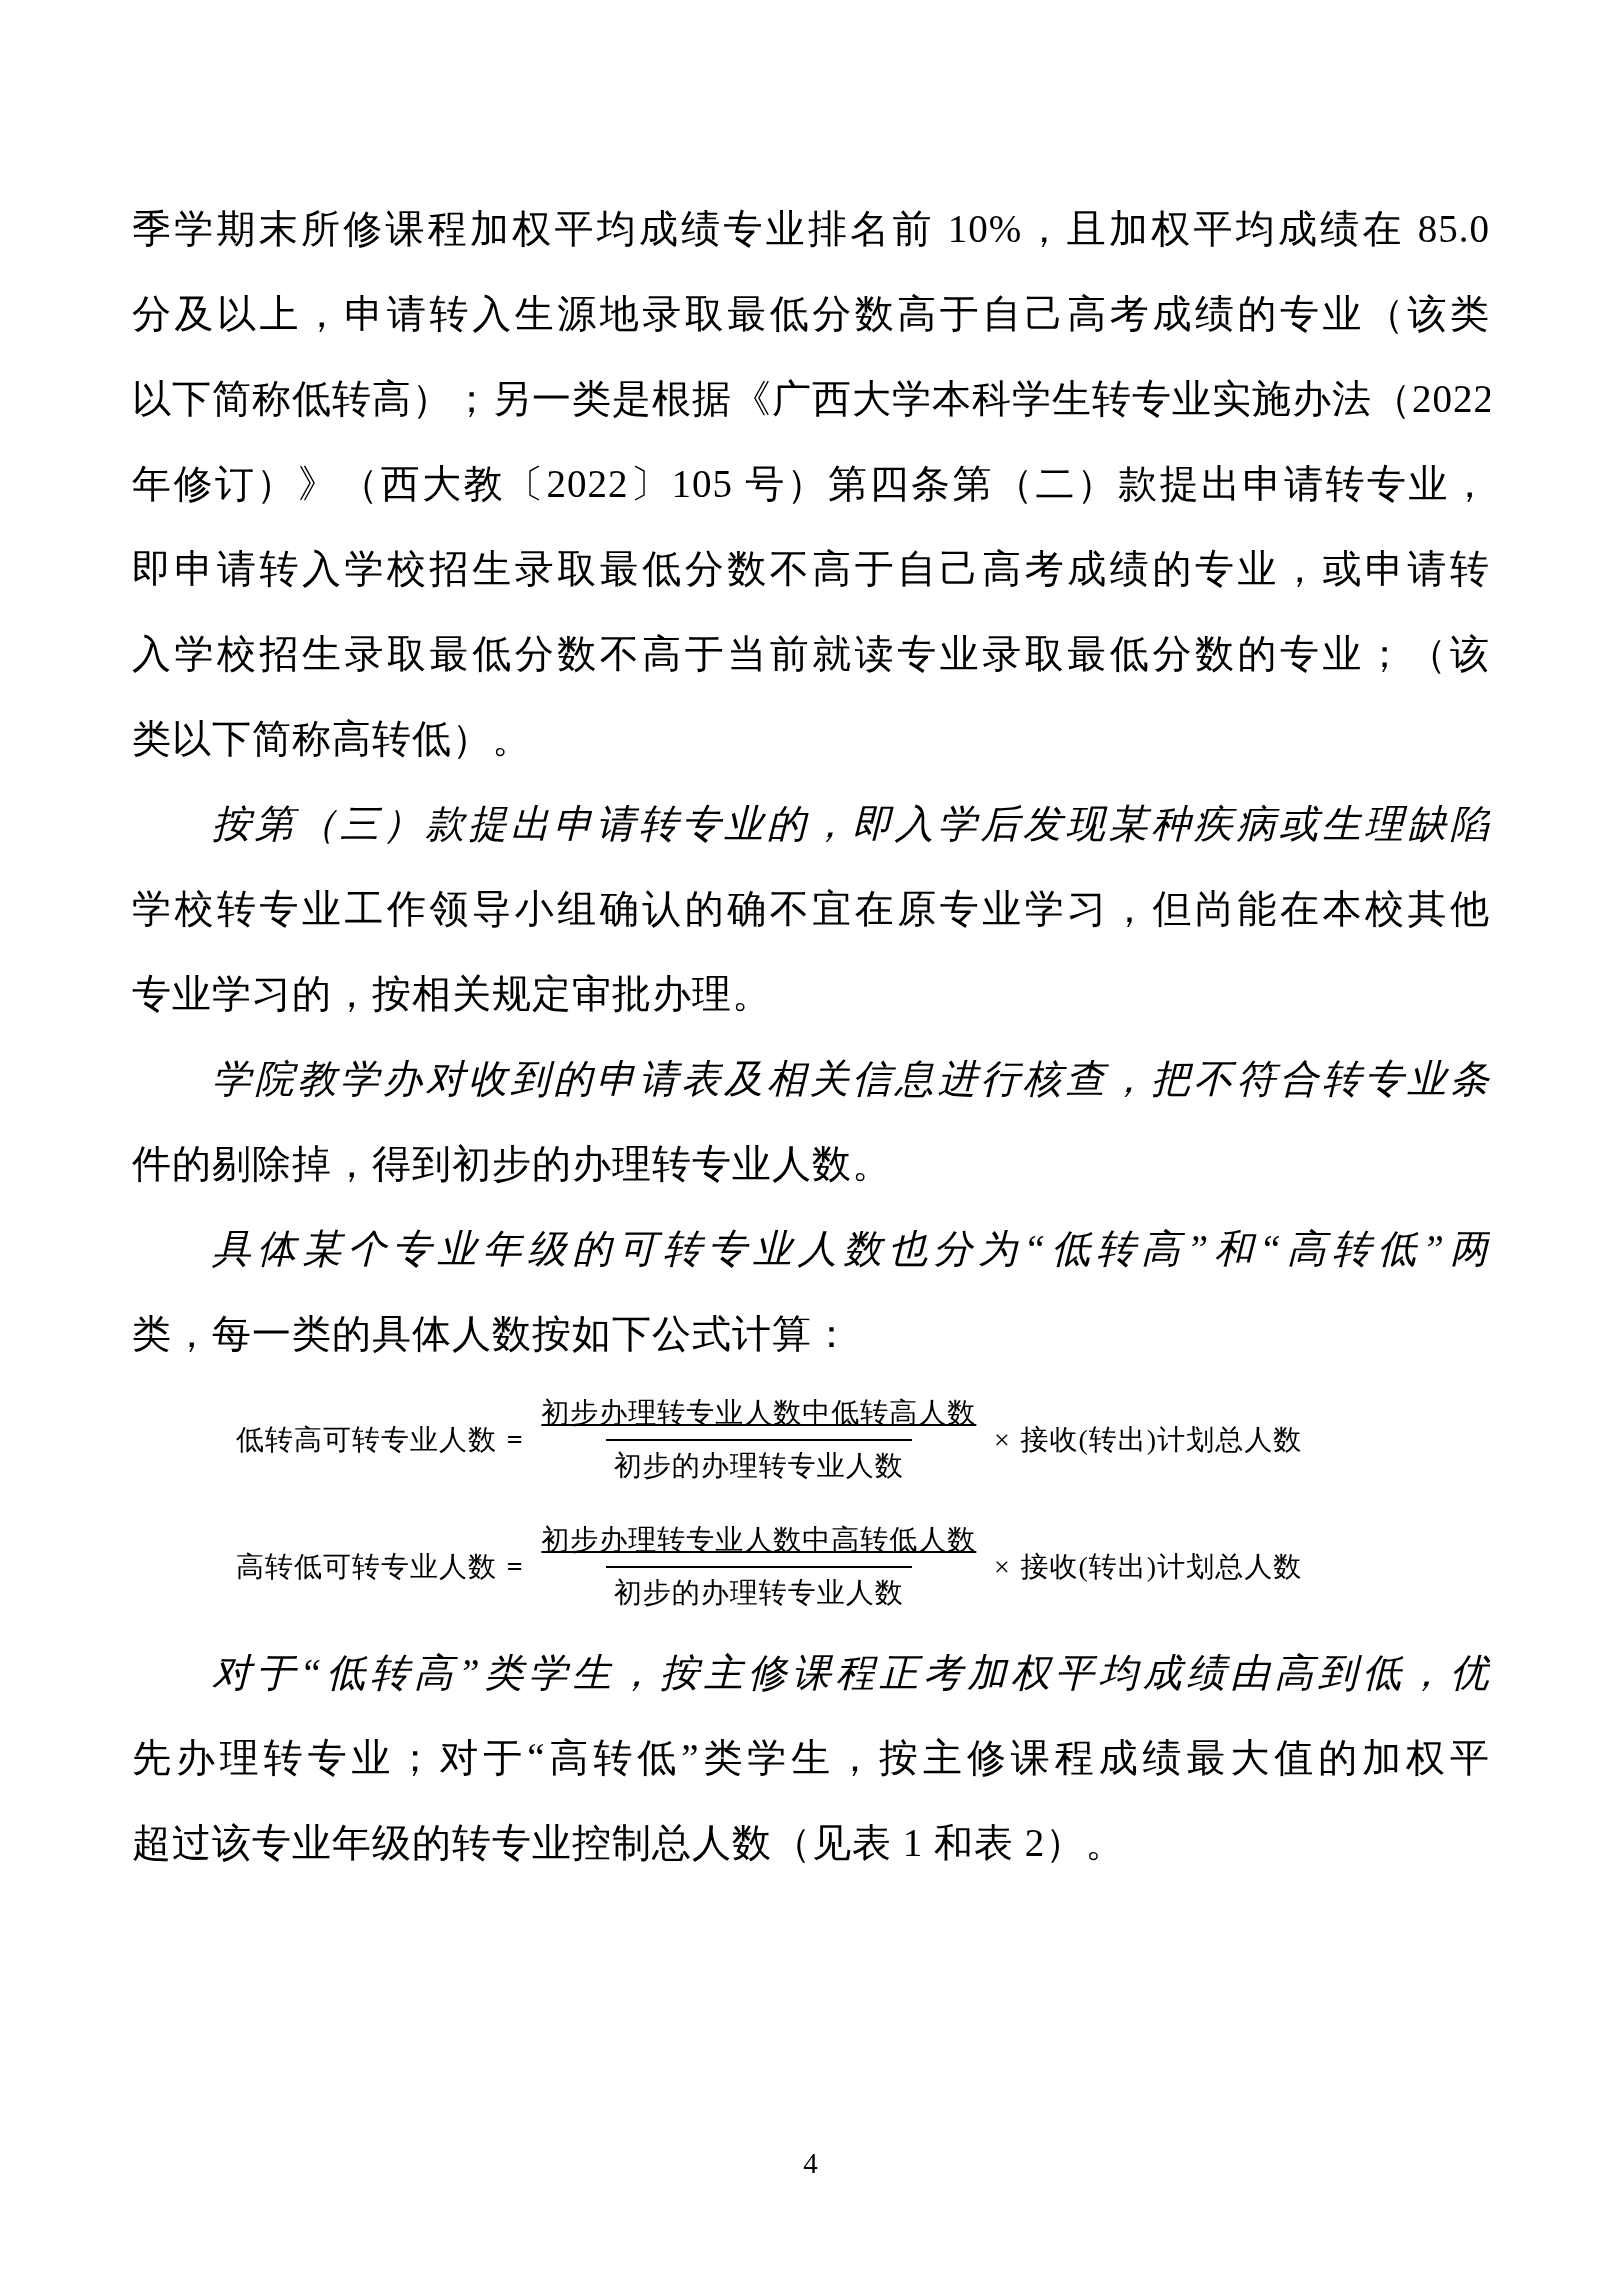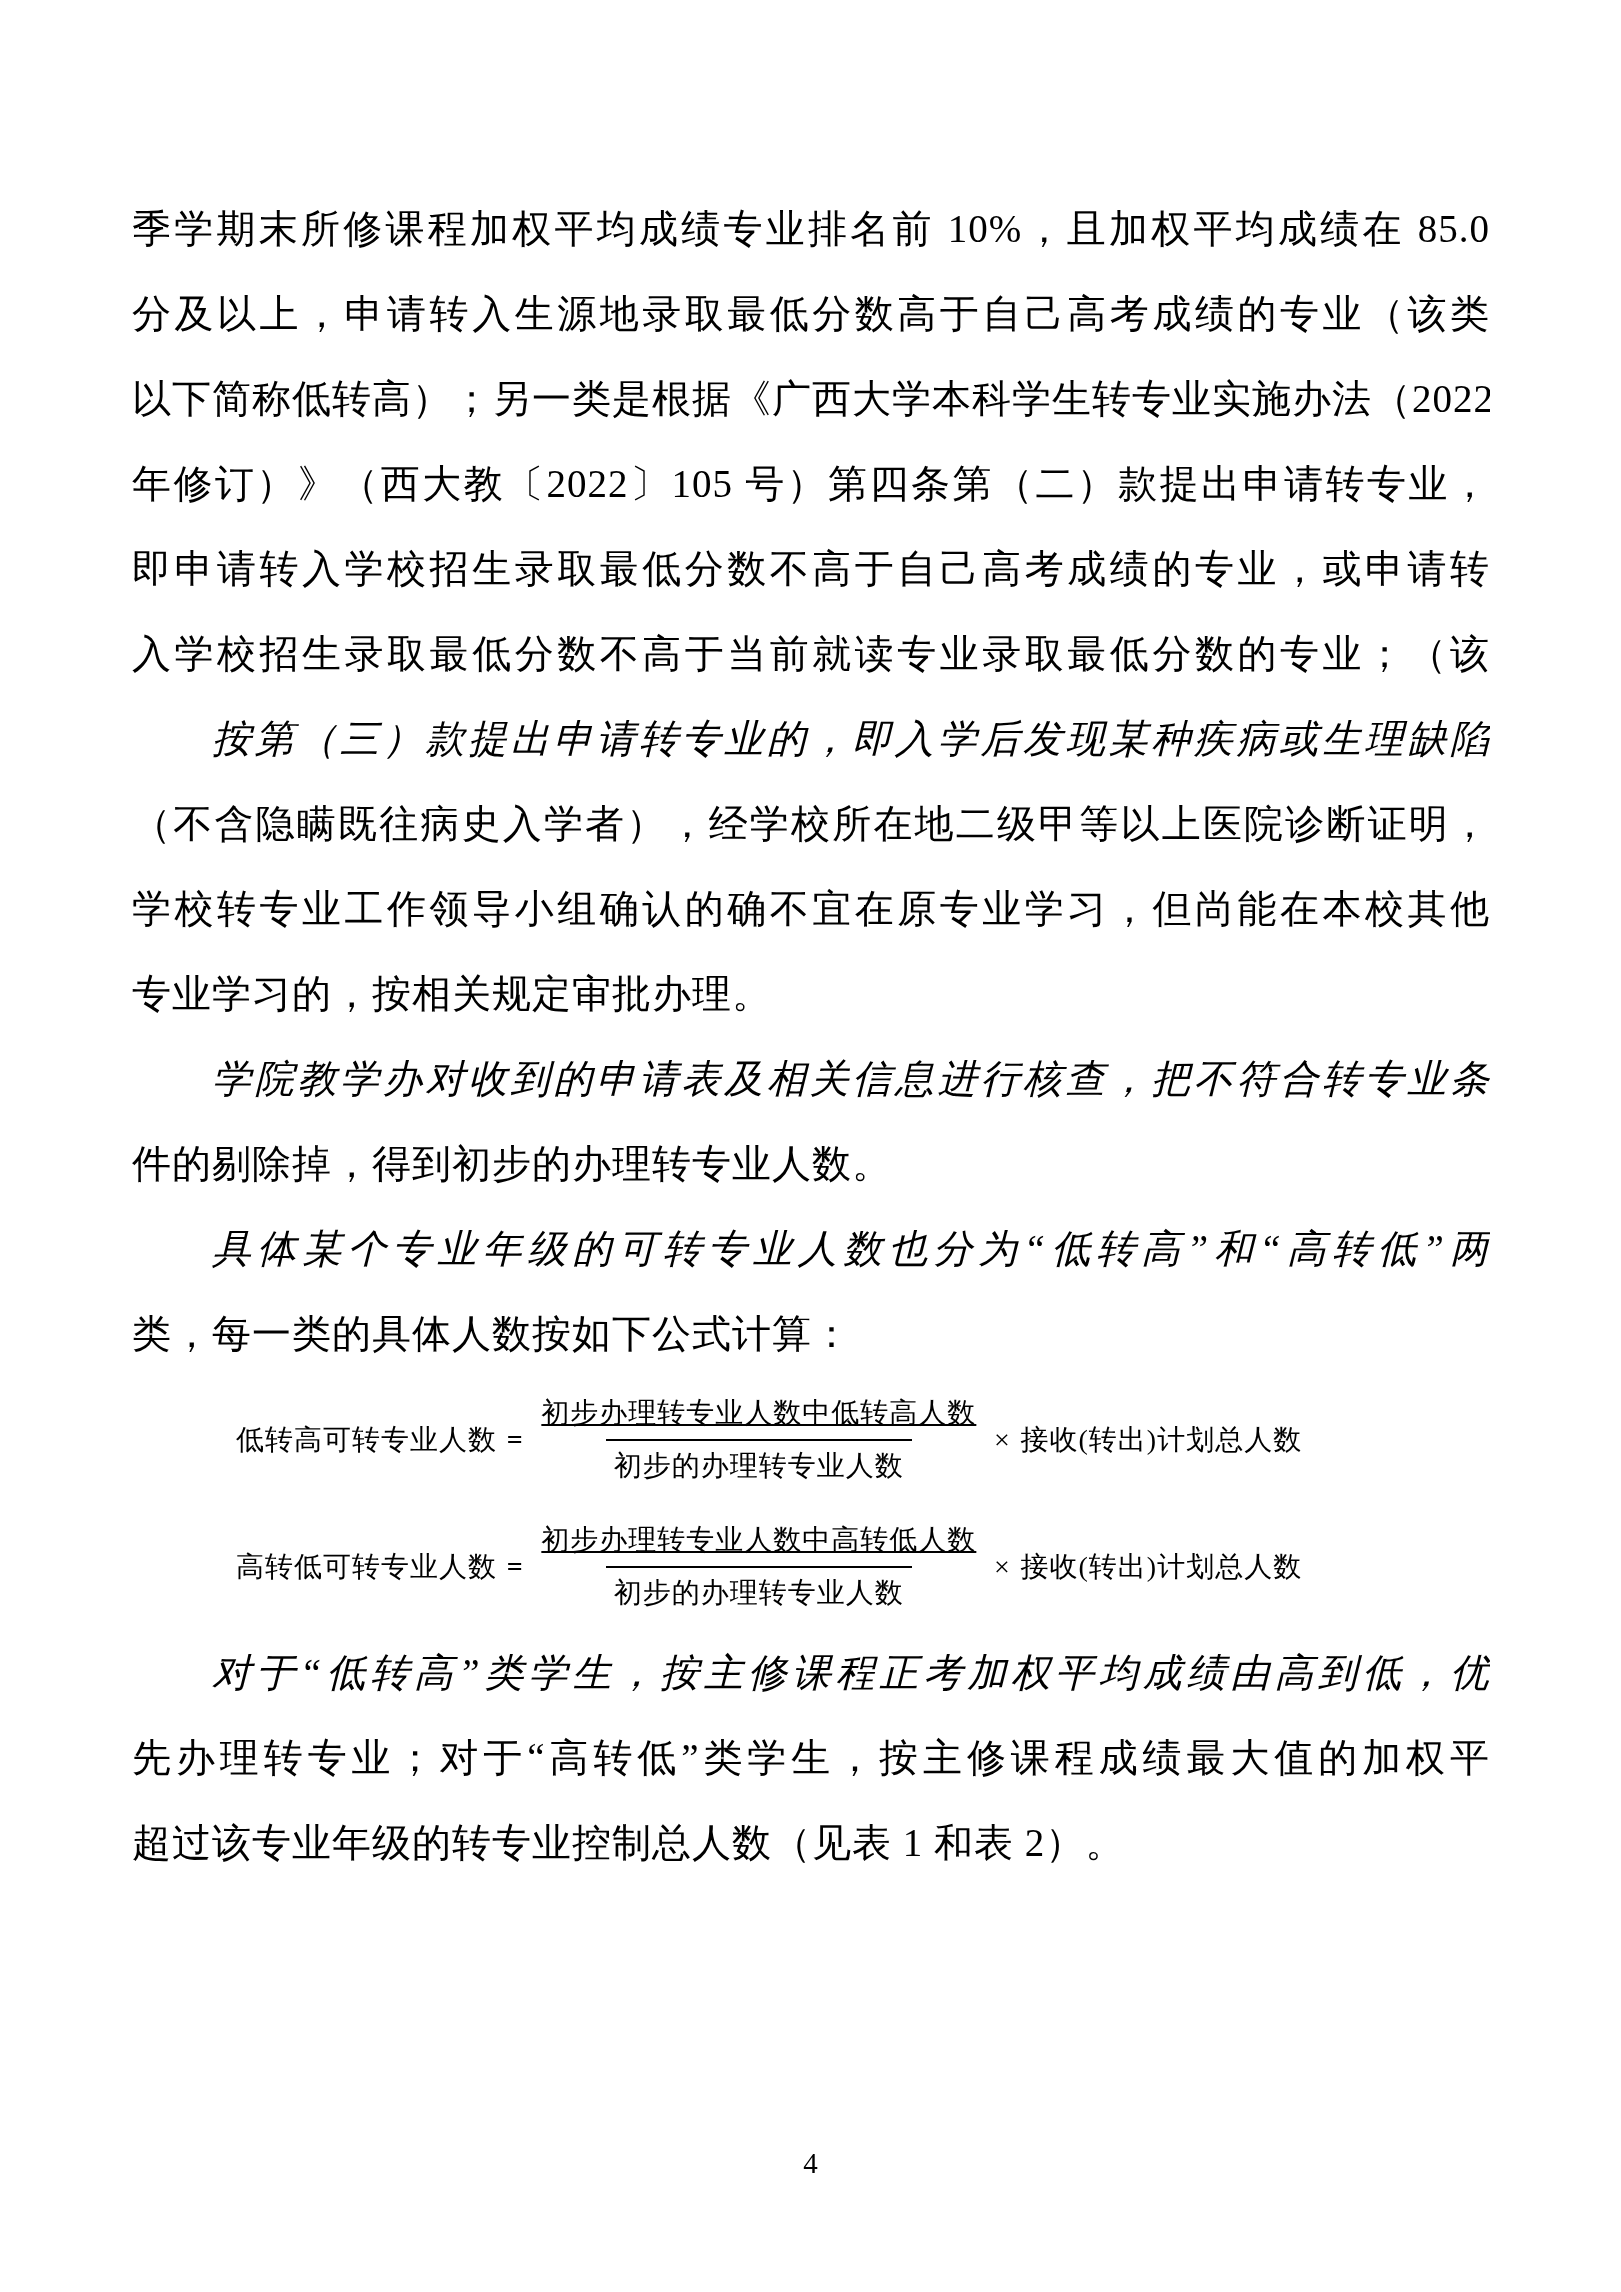--- a/index.html
+++ b/index.html
@@ -83,22 +83,22 @@
 
 <div class="doc-page">
   <div class="doc-content">
 
     <div class="line">季学期末所修课程加权平均成绩专业排名前 10%，且加权平均成绩在 85.0</div>
     <div class="line">分及以上，申请转入生源地录取最低分数高于自己高考成绩的专业（该类</div>
     <div class="line">以下简称低转高）；另一类是根据《广西大学本科学生转专业实施办法（2022</div>
     <div class="line">年修订）》（西大教〔2022〕105 号）第四条第（二）款提出申请转专业，</div>
     <div class="line">即申请转入学校招生录取最低分数不高于自己高考成绩的专业，或申请转</div>
     <div class="line">入学校招生录取最低分数不高于当前就读专业录取最低分数的专业；（该</div>
+    <div class="line end">类以下简称高转低）。</div>
     <div class="line ind">按第（三）款提出申请转专业的，即入学后发现某种疾病或生理缺陷</div>
-    <div class="line">（不含隐瞒既往病史入学者），经学校所在地二级甲等以上医院诊断证明，</div>
     <div class="line">学校转专业工作领导小组确认的确不宜在原专业学习，但尚能在本校其他</div>
     <div class="line end">专业学习的，按相关规定审批办理。</div>
     <div class="line ind">学院教学办对收到的申请表及相关信息进行核查，把不符合转专业条</div>
     <div class="line end">件的剔除掉，得到初步的办理转专业人数。</div>
     <div class="line ind">具体某个专业年级的可转专业人数也分为“低转高”和“高转低”两</div>
     <div class="line end">类，每一类的具体人数按如下公式计算：</div>
 
     <div class="formula">
       <span class="f-lhs">低转高可转专业人数</span>
       <span class="f-eq">=</span>

